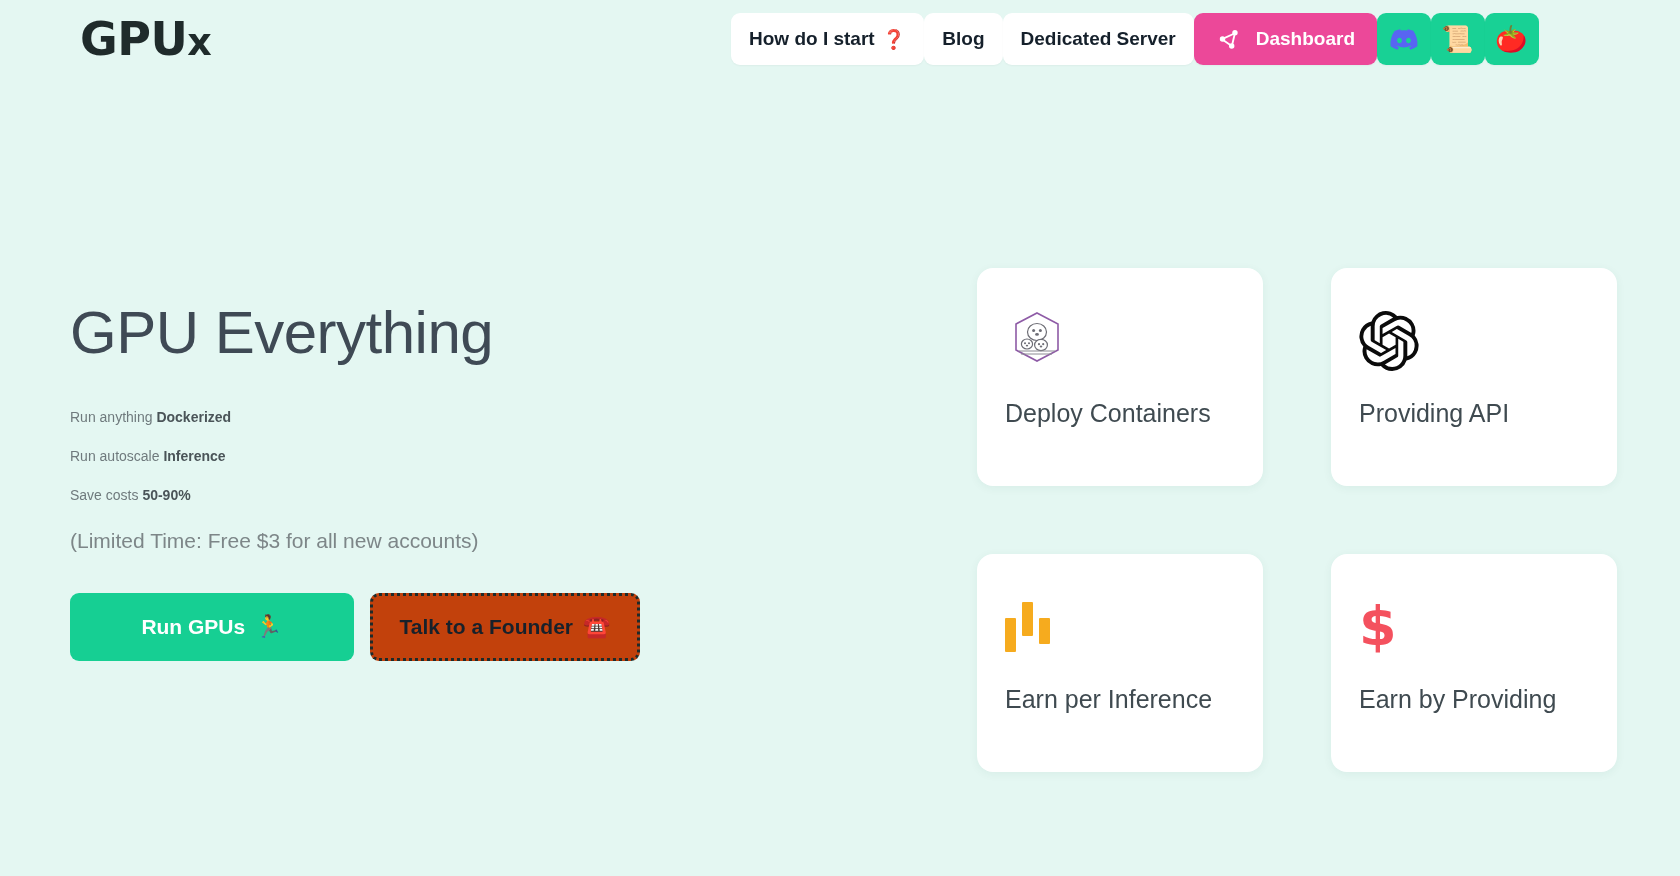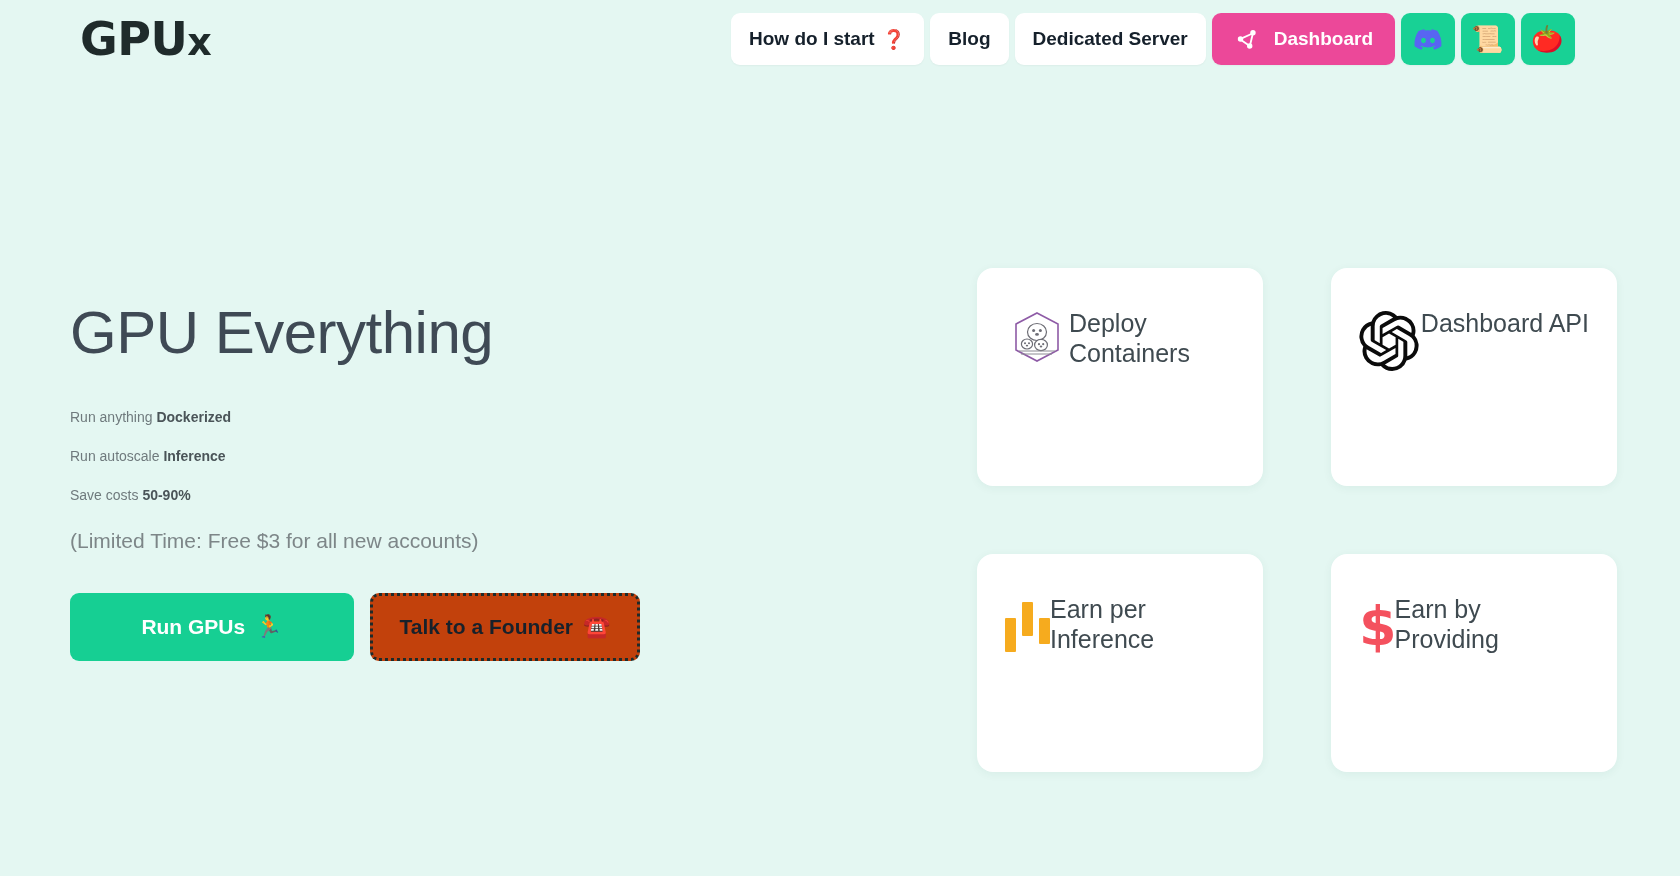--- a/index.html
+++ b/index.html
@@ -46,21 +46,20 @@
     line-height: 1;
   }
   .logo .x { font-size: 38px; }
 
   .nav {
     position: absolute;
     left: 731px;
     top: 13px;
     display: flex;
     align-items: center;
-    gap: 6px;
   }
 
   .nav-btn {
     display: flex;
     align-items: center;
     justify-content: center;
     gap: 8px;
     height: 52px;
     padding: 0 18px;
     border-radius: 9px;
@@ -166,20 +165,21 @@
     grid-template-columns: 286px 286px;
     grid-template-rows: 218px 218px;
     gap: 68px 68px;
   }
 
   .card {
     background: #ffffff;
     border-radius: 16px;
     padding: 40px 28px 28px 28px;
     display: flex;
+    flex-direction: column;
     justify-content: space-between;
     box-shadow: 0 2px 10px rgba(40,80,70,0.06);
     cursor: pointer;
   }
 
   .card-icon {
     height: 66px;
     display: flex;
     align-items: center;
   }
@@ -325,21 +325,21 @@
       </div>
       <div class="card-label">Deploy Containers</div>
     </div>
 
     <div class="card">
       <div class="card-icon">
         <svg width="60" height="60" viewBox="0 0 24 24" fill="#0b0b0b">
           <path d="M22.28 9.82a5.98 5.98 0 0 0-.52-4.91 6.05 6.05 0 0 0-6.51-2.9A6.07 6.07 0 0 0 4.98 4.18a5.98 5.98 0 0 0-4 2.9 6.05 6.05 0 0 0 .75 7.1 5.98 5.98 0 0 0 .51 4.91 6.05 6.05 0 0 0 6.52 2.9A5.98 5.98 0 0 0 13.26 24a6.05 6.05 0 0 0 5.77-4.2 5.98 5.98 0 0 0 4-2.9 6.05 6.05 0 0 0-.75-7.08zm-9.02 12.6a4.48 4.48 0 0 1-2.88-1.04l.14-.08 4.78-2.76a.79.79 0 0 0 .39-.68v-6.74l2.02 1.17a.07.07 0 0 1 .04.06v5.58a4.5 4.5 0 0 1-4.5 4.49zM3.6 18.3a4.47 4.47 0 0 1-.54-3.01l.14.09 4.78 2.76a.77.77 0 0 0 .78 0l5.84-3.37v2.33a.08.08 0 0 1-.03.07l-4.83 2.79a4.5 4.5 0 0 1-6.14-1.65zM2.34 7.9a4.48 4.48 0 0 1 2.34-1.97v5.68a.77.77 0 0 0 .39.67l5.8 3.35-2.02 1.17a.07.07 0 0 1-.07 0l-4.83-2.8a4.5 4.5 0 0 1-1.65-6.1zm16.6 3.86-5.84-3.4L15.1 7.2a.07.07 0 0 1 .07 0l4.83 2.79a4.49 4.49 0 0 1-.68 8.1v-5.68a.79.79 0 0 0-.39-.66zm2.01-3.02-.14-.09-4.77-2.78a.78.78 0 0 0-.79 0L9.42 9.24V6.91a.07.07 0 0 1 .03-.07l4.83-2.78a4.5 4.5 0 0 1 6.68 4.66zM8.32 12.86 6.3 11.7a.07.07 0 0 1-.04-.06V6.07a4.5 4.5 0 0 1 7.37-3.45l-.14.08L8.71 5.46a.79.79 0 0 0-.39.68zm1.1-2.36 2.6-1.5 2.61 1.5v3l-2.6 1.5-2.61-1.5z"></path>
         </svg>
       </div>
-      <div class="card-label">Dashboard API</div>
+      <div class="card-label">Providing API</div>
     </div>
 
     <div class="card">
       <div class="card-icon">
         <div class="bars">
           <i></i>
           <i></i>
           <i></i>
         </div>
       </div>

